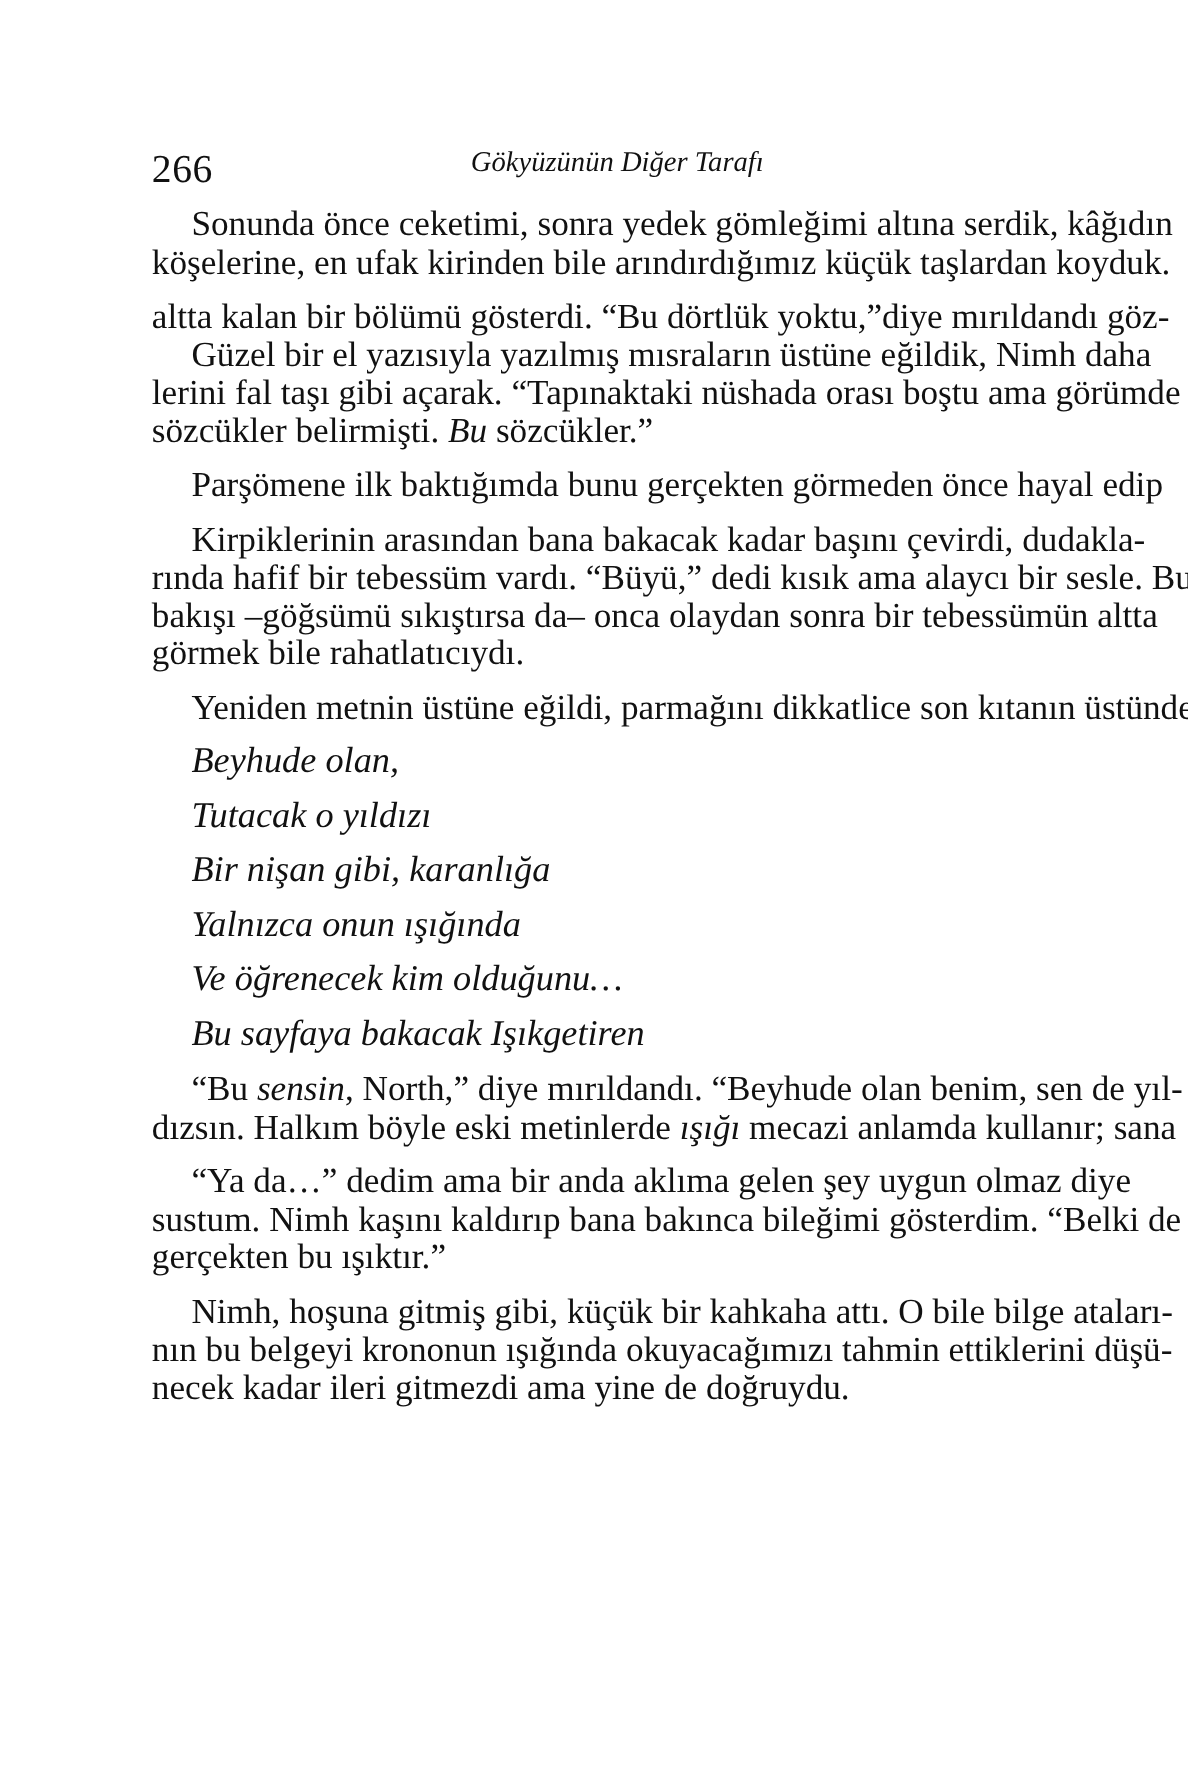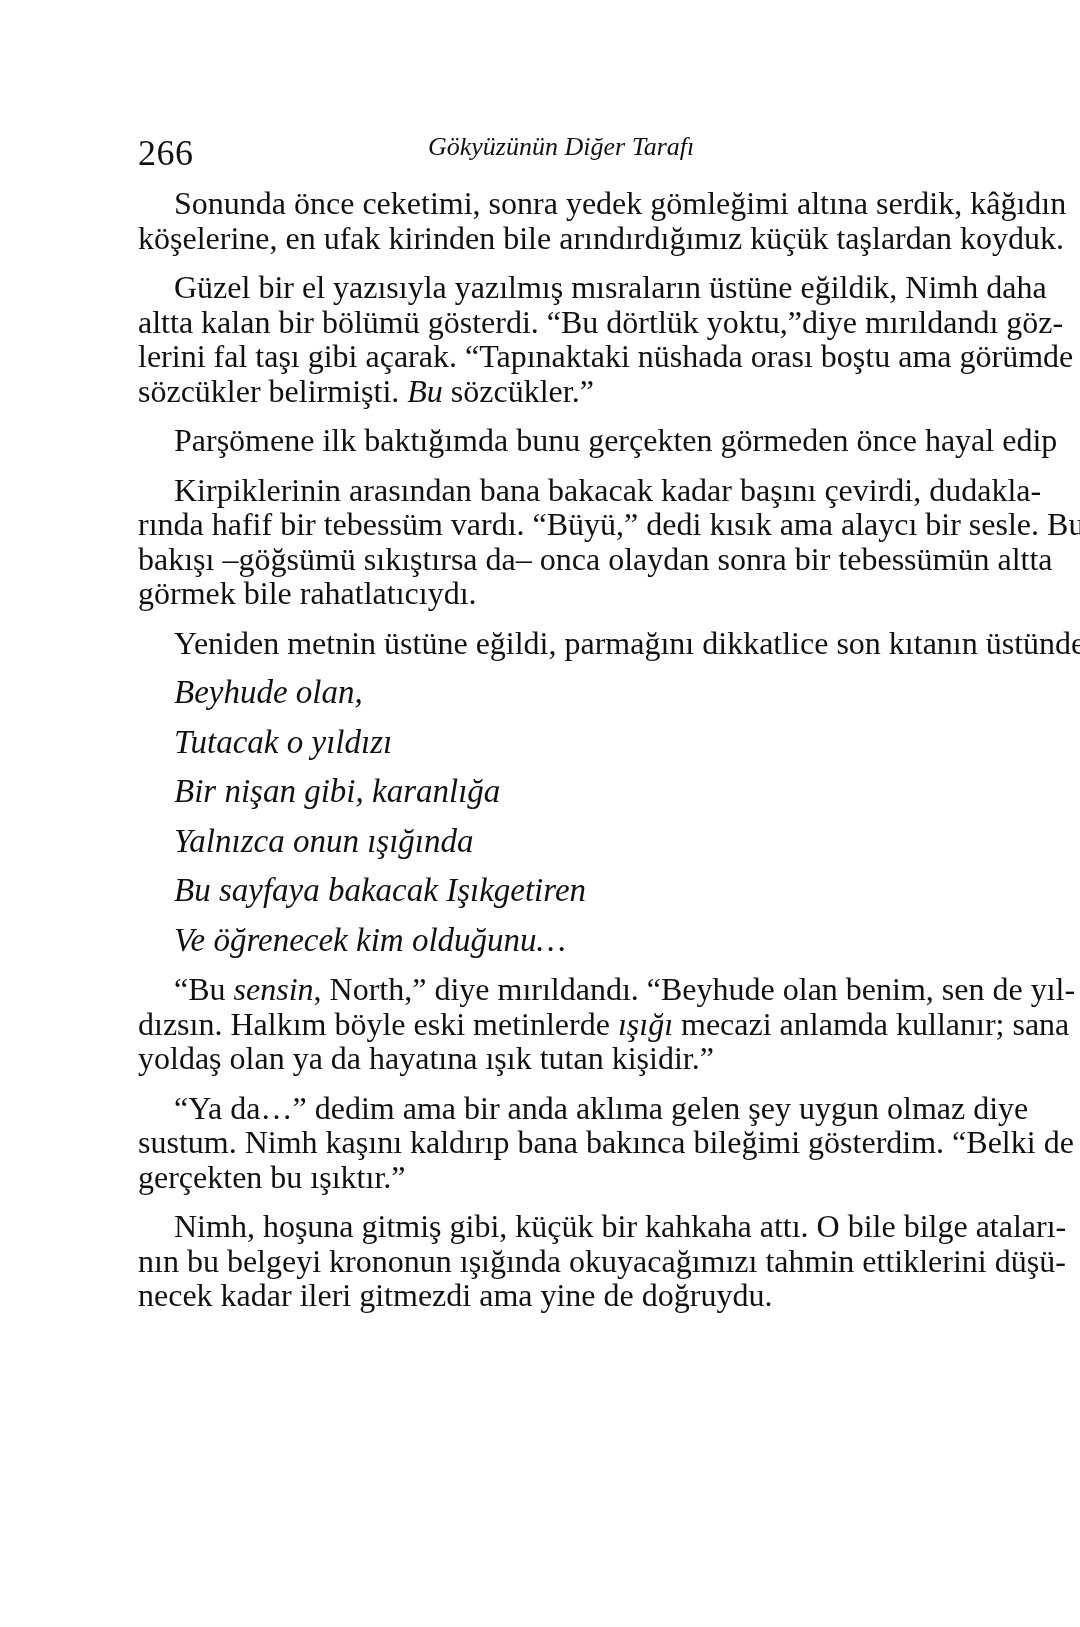--- a/index.html
+++ b/index.html
@@ -90,22 +90,22 @@
 
   <div class="body-text">
 
     <p class="para">
       <span class="line first">Sonunda önce ceketimi, sonra yedek gömleğimi altına serdik, kâğıdın</span>
       <span class="line last">köşelerine, en ufak kirinden bile arındırdığımız küçük taşlardan koyduk.</span>
     </p>
     <div class="gap"></div>
 
     <p class="para">
+      <span class="line">altta kalan bir bölümü gösterdi. “Bu dörtlük yoktu,”diye mırıldandı göz-</span>
       <span class="line first">Güzel bir el yazısıyla yazılmış mısraların üstüne eğildik, Nimh daha</span>
-      <span class="line">altta kalan bir bölümü gösterdi. “Bu dörtlük yoktu,”diye mırıldandı göz-</span>
       <span class="line">lerini fal taşı gibi açarak. “Tapınaktaki nüshada orası boştu ama görümde</span>
       <span class="line last"><span>sözcükler belirmişti. </span><em>Bu</em><span> sözcükler.”</span></span>
     </p>
     <div class="gap"></div>
 
     <p class="para">
       <span class="line first">Parşömene ilk baktığımda bunu gerçekten görmeden önce hayal edip</span>
     </p>
     <div class="gap"></div>
 
@@ -120,28 +120,27 @@
     <p class="para">
       <span class="line first">Yeniden metnin üstüne eğildi, parmağını dikkatlice son kıtanın üstünde</span>
     </p>
     <div class="gap"></div>
 
     <div class="verse">
       <span class="verse-line">Beyhude olan,</span>
       <span class="verse-line">Tutacak o yıldızı</span>
       <span class="verse-line">Bir nişan gibi, karanlığa</span>
       <span class="verse-line">Yalnızca onun ışığında</span>
+      <span class="verse-line">Ve öğrenecek kim olduğunu…</span>
       <span class="verse-line">Bu sayfaya bakacak Işıkgetiren</span>
-      <span class="verse-line">Ve öğrenecek kim olduğunu…</span>
     </div>
 
     <p class="para">
       <span class="line first"><span>“Bu </span><em>sensin</em><span>, North,” diye mırıldandı. “Beyhude olan benim, sen de yıl-</span></span>
       <span class="line"><span>dızsın. Halkım böyle eski metinlerde </span><em>ışığı</em><span> mecazi anlamda kullanır; sana</span></span>
-      <span class="line last">yoldaş olan ya da hayatına ışık tutan kişidir.”</span>
     </p>
     <div class="gap"></div>
 
     <p class="para">
       <span class="line first">“Ya da…” dedim ama bir anda aklıma gelen şey uygun olmaz diye</span>
       <span class="line">sustum. Nimh kaşını kaldırıp bana bakınca bileğimi gösterdim. “Belki de</span>
       <span class="line last">gerçekten bu ışıktır.”</span>
     </p>
     <div class="gap"></div>
 

